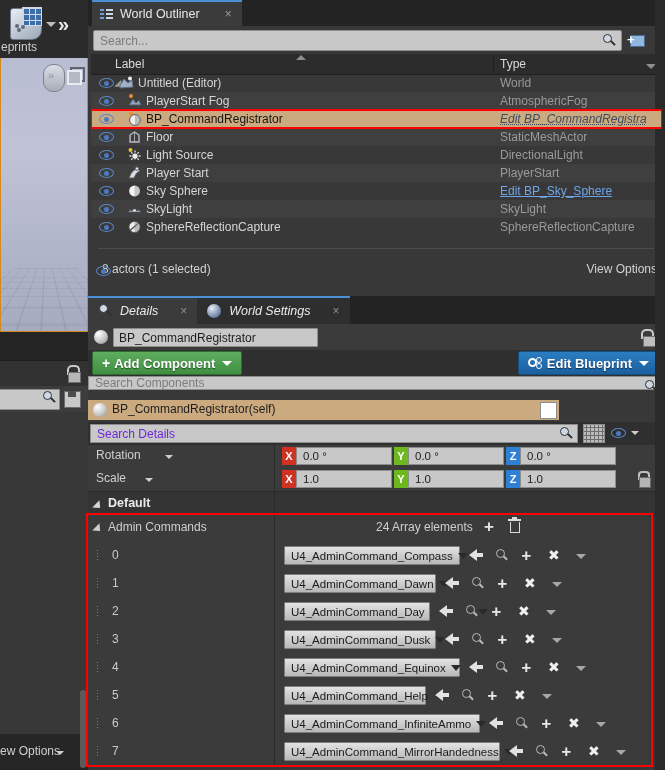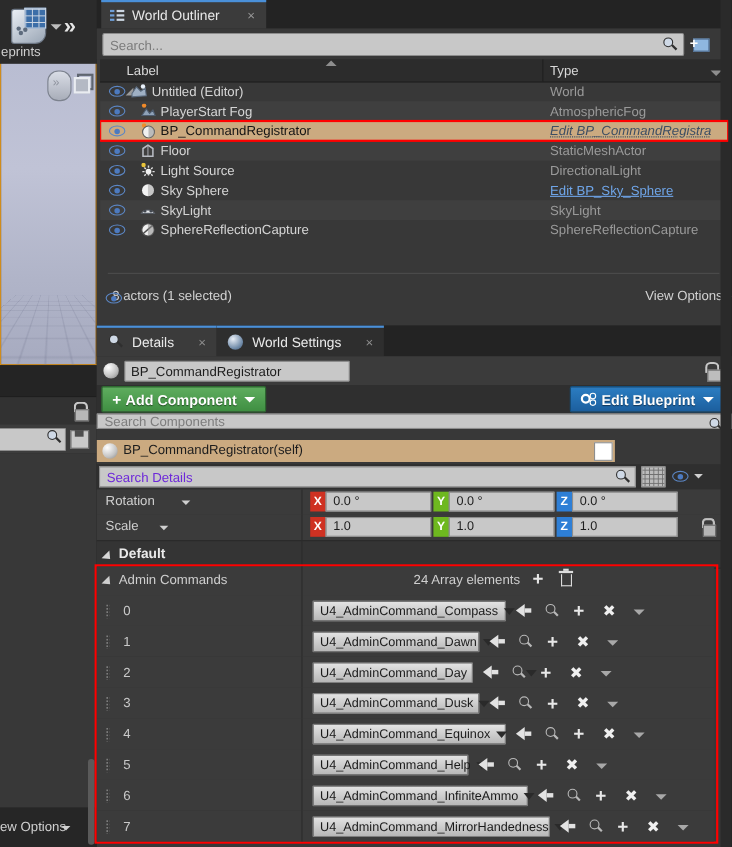--- a/index.html
+++ b/index.html
@@ -114,21 +114,21 @@
   #ol-vo{right:8px;top:4px;color:#d2d2d2;font-size:12px;}
   #ol-voeye{right:84px;top:8px;width:15px;height:10px;}
   #ol-vocar{right:0px;top:11px;width:0;height:0;border-left:4px solid transparent;border-right:4px solid transparent;border-top:4px solid #d2d2d2;}
 
   
   #details{left:88px;top:296px;width:577px;height:474px;background:#383838;}
   #dt-tabbar{left:0;top:0;width:577px;height:28px;background:#232323;display:flex;}
   .dt-tab{height:28px;display:flex;align-items:center;gap:8px;padding:0 10px;box-sizing:border-box;}
   .dt-tab.active{background:#3b3b3b;border-top:2px solid #4a90d9;}
   .dt-tab.inact{background:#2e2e2e;border-top:2px solid #4a90d9;}
-  .dt-tab .lbl{font-size:12.5px;color:#eaeaea;}
+  .dt-tab .lbl{font-size:12.5px;color:#eaeaea;font-style:italic;}
   .dt-tab .x{color:#8f8f8f;font-size:12px;margin-left:14px;}
   .mag-ico{width:14px;height:14px;position:relative;}
   .mag-ico .ring{position:absolute;left:1px;top:0;width:9px;height:9px;border:1.8px solid #2f2f2f;border-radius:50%;box-sizing:border-box;background:#cfd9e6;}
   .mag-ico .hdl{position:absolute;left:8px;top:8px;width:6px;height:1.8px;background:#2f2f2f;transform:rotate(45deg);}
   .globe{width:14px;height:14px;border-radius:50%;
     background:radial-gradient(circle at 35% 30%,#e8eef6,#6f8aa8 65%,#3e536d);}
 
   #dt-namerow{left:0;top:28px;width:577px;height:26px;background:#3b3b3b;}
   #dt-ball{left:6px;top:6px;width:14px;height:14px;border-radius:50%;
     background:radial-gradient(circle at 32% 28%,#ffffff,#bfbfbf 60%,#7e7e7e);}
@@ -383,20 +383,32 @@
         <span class="ol-ai" style="left: 36px;"><svg width="15" height="14" viewBox="0 0 15 14">
             <circle cx="3.5" cy="2" r="2" fill="#e8c33a"></circle>
             <circle cx="8" cy="8" r="2.6" fill="#f2f2f2"></circle>
             <g stroke="#dedede" stroke-width="1.3">
               <path d="M8 2.4V4.4M8 11.6V9.6M2.4 8H4.4M13.6 8H11.6M4.2 4.2l1.4 1.4M11.8 11.8l-1.4-1.4M11.8 4.2l-1.4 1.4M4.2 11.8l1.4-1.4"></path>
             </g>
           </svg></span>
         <span class="ol-lbl" style="left: 55px; color: rgb(213, 213, 213);">Light Source</span>
         <span class="ol-type">DirectionalLight</span>
       </div>
+      <div class="ol-row alt">
+        <span class="eye">
+          <span class="o"></span>
+          <span class="p"></span>
+        </span>
+        <span class="ol-ai" style="left: 36px;"><svg width="15" height="14" viewBox="0 0 15 14">
+            <path d="M2 12 Q5 3 11 3 L13 5 Q9 6 7 12 Z" fill="#d7dbe2" stroke="#5a5f68"></path>
+            <circle cx="10" cy="2.6" r="1.7" fill="#e8ecf2" stroke="#5a5f68"></circle>
+          </svg></span>
+        <span class="ol-lbl" style="left: 55px; color: rgb(213, 213, 213);">Player Start</span>
+        <span class="ol-type">PlayerStart</span>
+      </div>
       <div class="ol-row">
         <span class="eye">
           <span class="o"></span>
           <span class="p"></span>
         </span>
         <span class="ol-ai" style="left: 36px;"><svg width="15" height="14" viewBox="0 0 15 14">
             <circle cx="7.5" cy="7" r="5.4" fill="#f2f2f2"></circle>
             <path d="M7.5 1.6a5.4 5.4 0 0 1 0 10.8z" fill="#9a9a9a" opacity=".5"></path>
           </svg></span>
         <span class="ol-lbl" style="left: 55px; color: rgb(213, 213, 213);">Sky Sphere</span>

